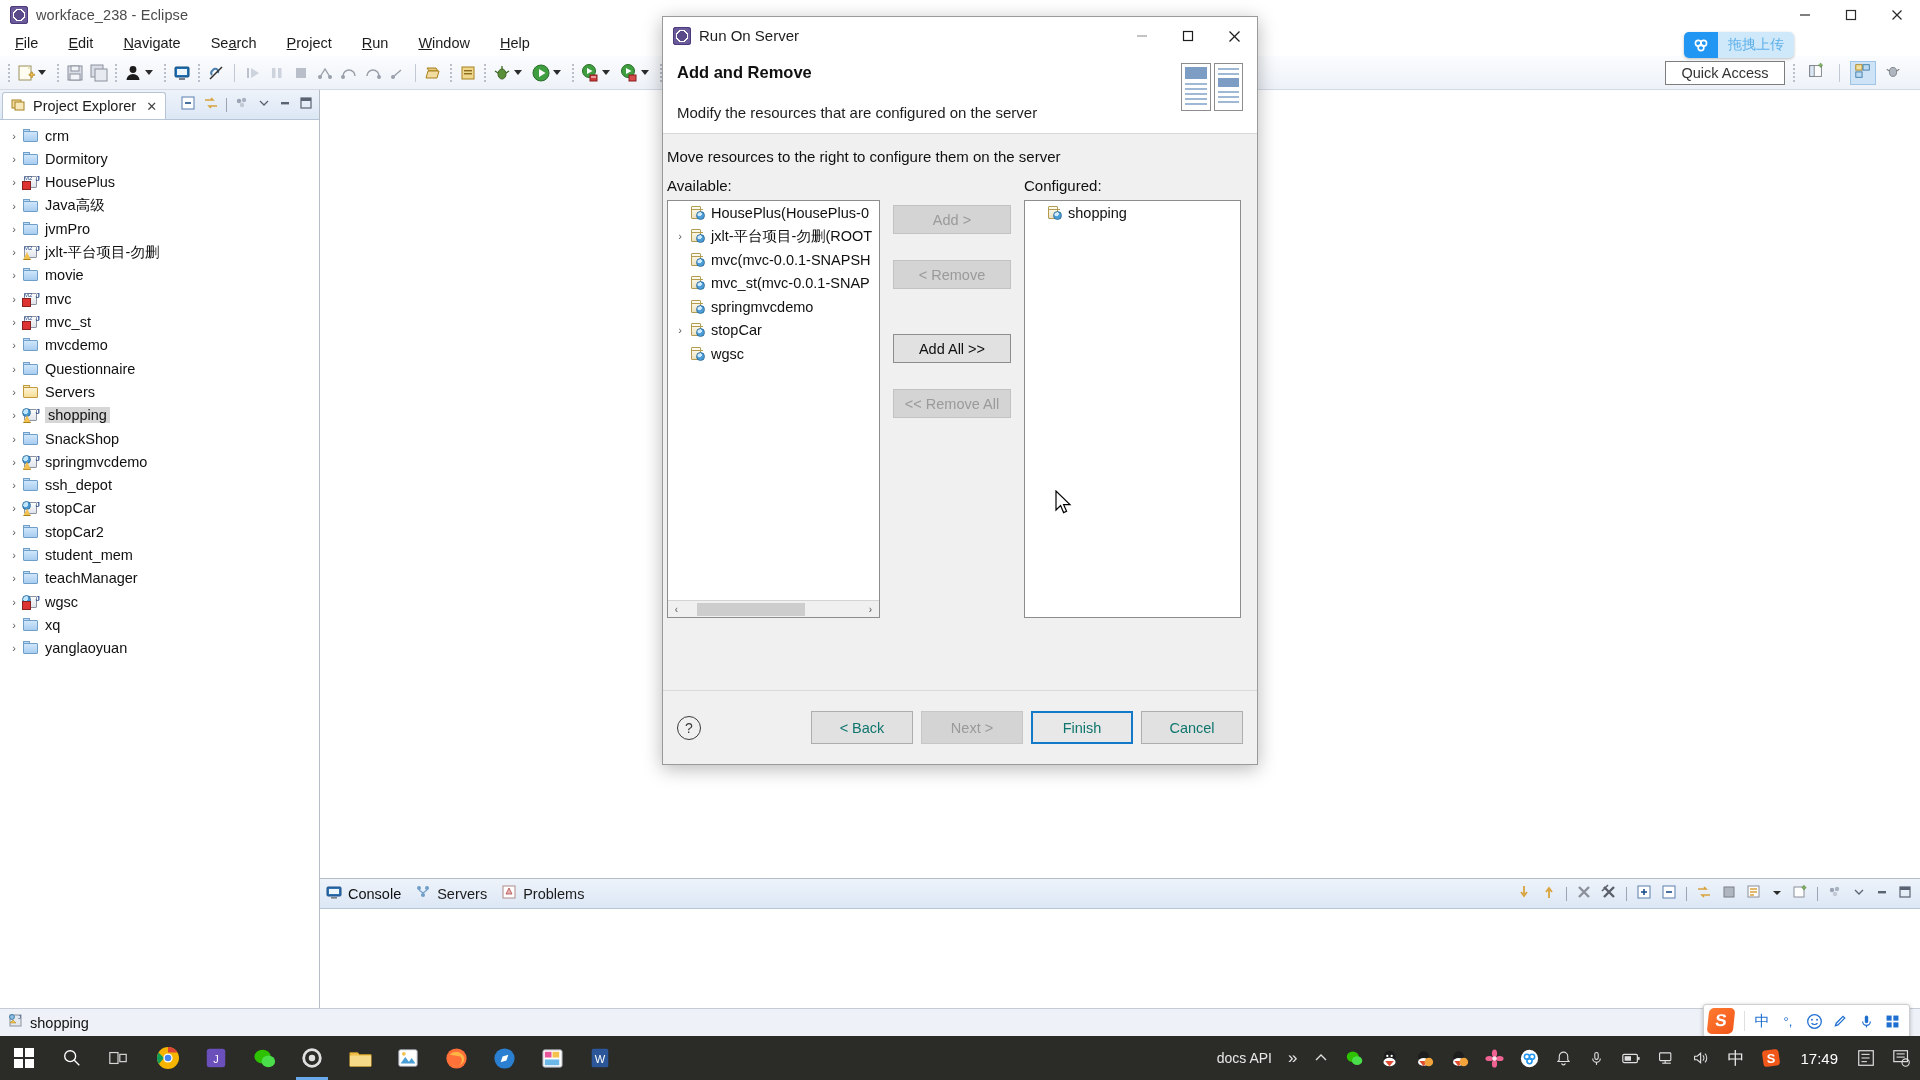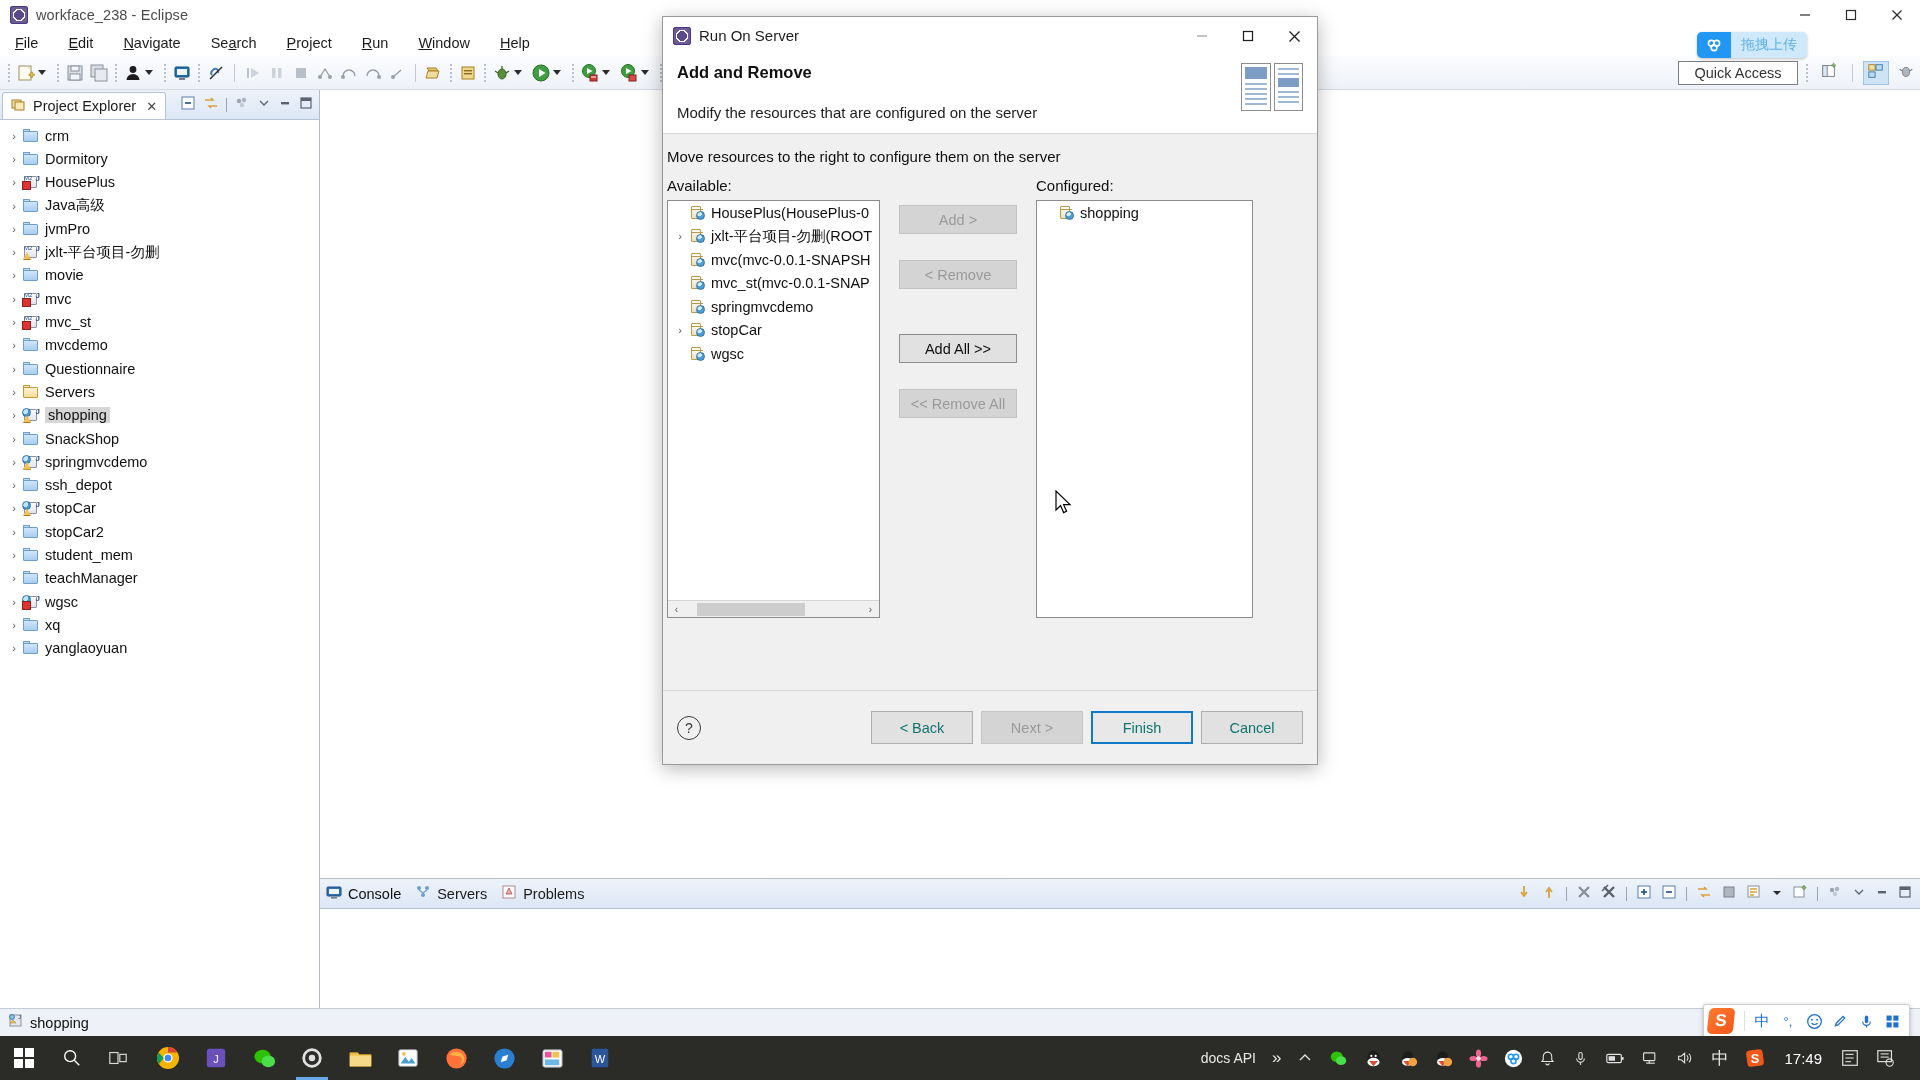--- a/index.html
+++ b/index.html
@@ -65,21 +65,21 @@
   .tb-item{ display:flex; align-items:center; height:26px; padding:0 2px; }
   .tb-sep{ width:1px;height:18px;background:#c3c9d4;margin:0 6px; }
   .tb-dotsep{ width:2px;height:18px;margin:0 4px;
     background:repeating-linear-gradient(#b9c0cc 0 2px, transparent 2px 4px); }
   .tb-ico{ width:20px;height:20px; position:relative; display:inline-block; }
   .tb-caret{ width:0;height:0;border-left:4px solid transparent;border-right:4px solid transparent;
     border-top:5px solid #2b2b2b; margin:0 5px 0 2px; }
 
   
   .tb-right{
-    position:absolute; right:1px; top:0; height:34px; display:flex; align-items:center; gap:4px;
+    position:absolute; right:14px; top:0; height:34px; display:flex; align-items:center; gap:4px;
   }
   .quick-access{
     border:1px solid #7d7d7d; background:#ffffff; height:24px;
     display:flex;align-items:center;padding:0 6px; font-size:14.5px;color:#333;
     min-width:120px;
     justify-content:center;
   }
   .upload-badge{
     position:absolute; right:112px; top:-24px; height:26px; display:flex; align-items:center;
     background:#cfe9fb; border-radius:5px; overflow:hidden; box-shadow:0 1px 3px rgba(0,0,0,.25);
@@ -193,27 +193,27 @@
   #taskbar{
     position:absolute;left:0;bottom:0;width:1920px;height:44px;
     background:#2b2b28; display:flex;align-items:center; z-index:50;
   }
   .tb-start{width:48px;height:44px;display:flex;align-items:center;justify-content:center;}
   .tb-search{width:48px;height:44px;display:flex;align-items:center;justify-content:center;}
   .tb-taskview{width:44px;height:44px;display:flex;align-items:center;justify-content:center;}
   .tb-apps{display:flex;align-items:center;gap:0px;margin-left:4px;}
   .tb-app{width:48px;height:44px;display:flex;align-items:center;justify-content:center;position:relative;}
   .tb-app.active::after{content:"";position:absolute;left:8px;right:8px;bottom:0;height:3px;background:#6aa9e9;}
-  .tray{position:absolute;right:0;top:0;height:44px;display:flex;align-items:center;gap:0;padding-right:16px;margin-left:12px;}
+  .tray{position:absolute;right:0;top:0;height:44px;display:flex;align-items:center;gap:0;padding-right:0;margin-left:12px;}
   .tray-item{height:44px;display:flex;align-items:center;justify-content:center;padding:0 8px;color:#e8e8e8;font-size:14px;}
   .tray-clock{color:#fff;font-size:15px;padding:0 10px;}
 
   
   #run-on-server-dialog{
-    position:absolute; left:662px; top:16px; width:656px; height:749px;
+    position:absolute; left:662px; top:16px; width:596px; height:749px;
     background:#f0f0f0; border:1px solid #9a9a9a;
     box-shadow:0 4px 18px rgba(0,0,0,.28);
     display:flex;flex-direction:column; z-index:30;
   }
   .dlg-title{
     height:38px;background:#ffffff;display:flex;align-items:center;position:relative;
     border-bottom:1px solid #ffffff;
   }
   .dlg-title .d-icon{
     width:18px;height:18px;margin:0 8px 0 10px;border-radius:3px;

